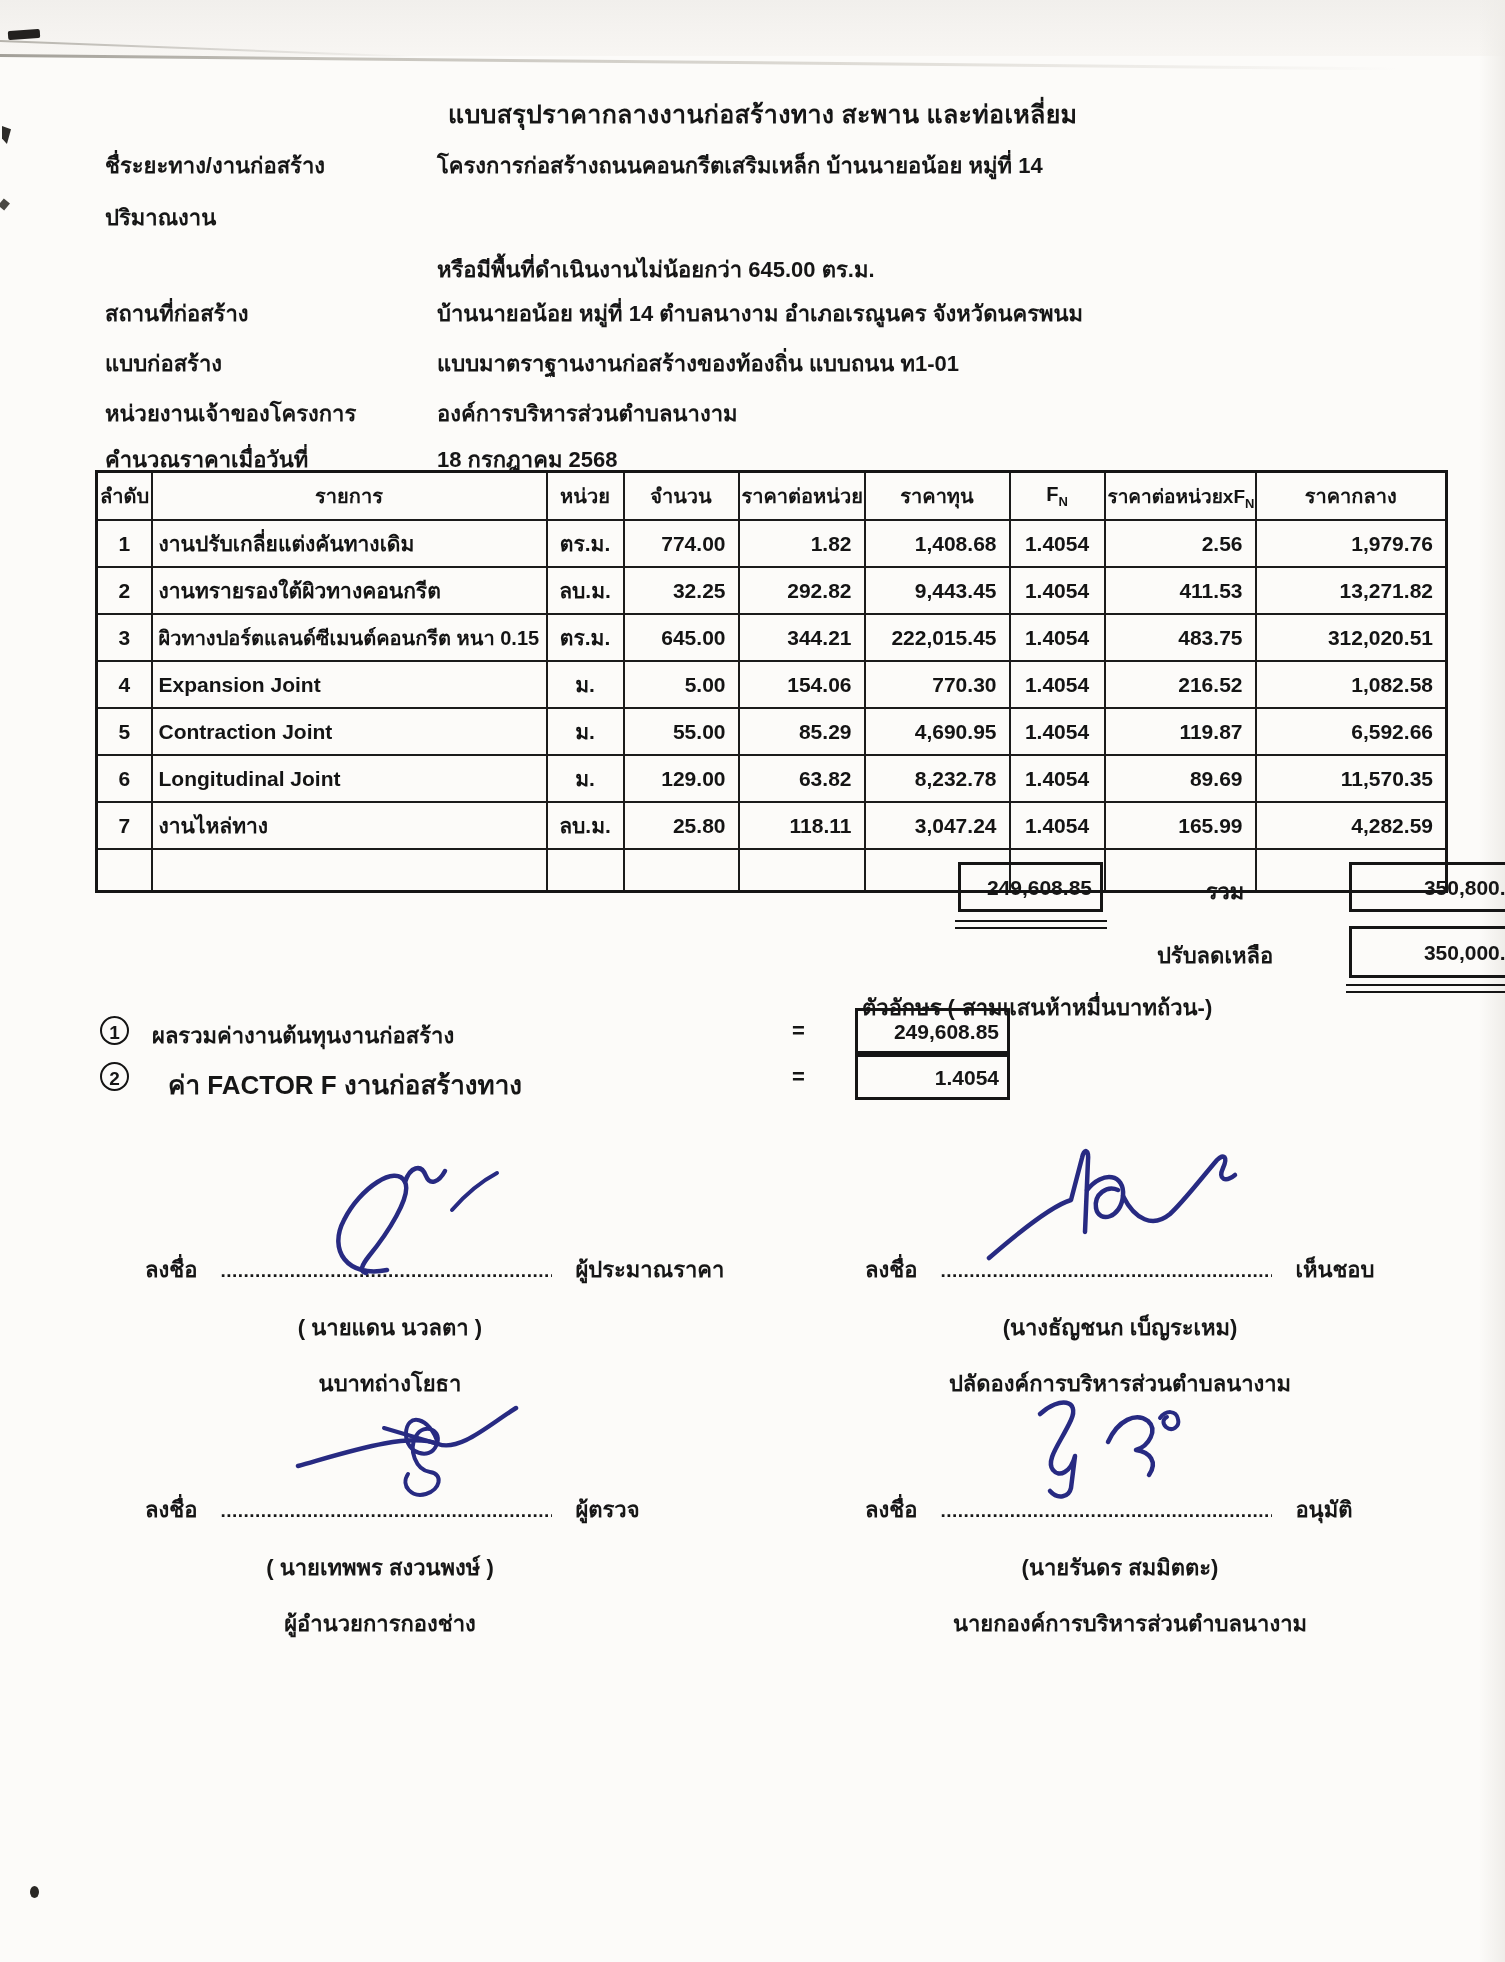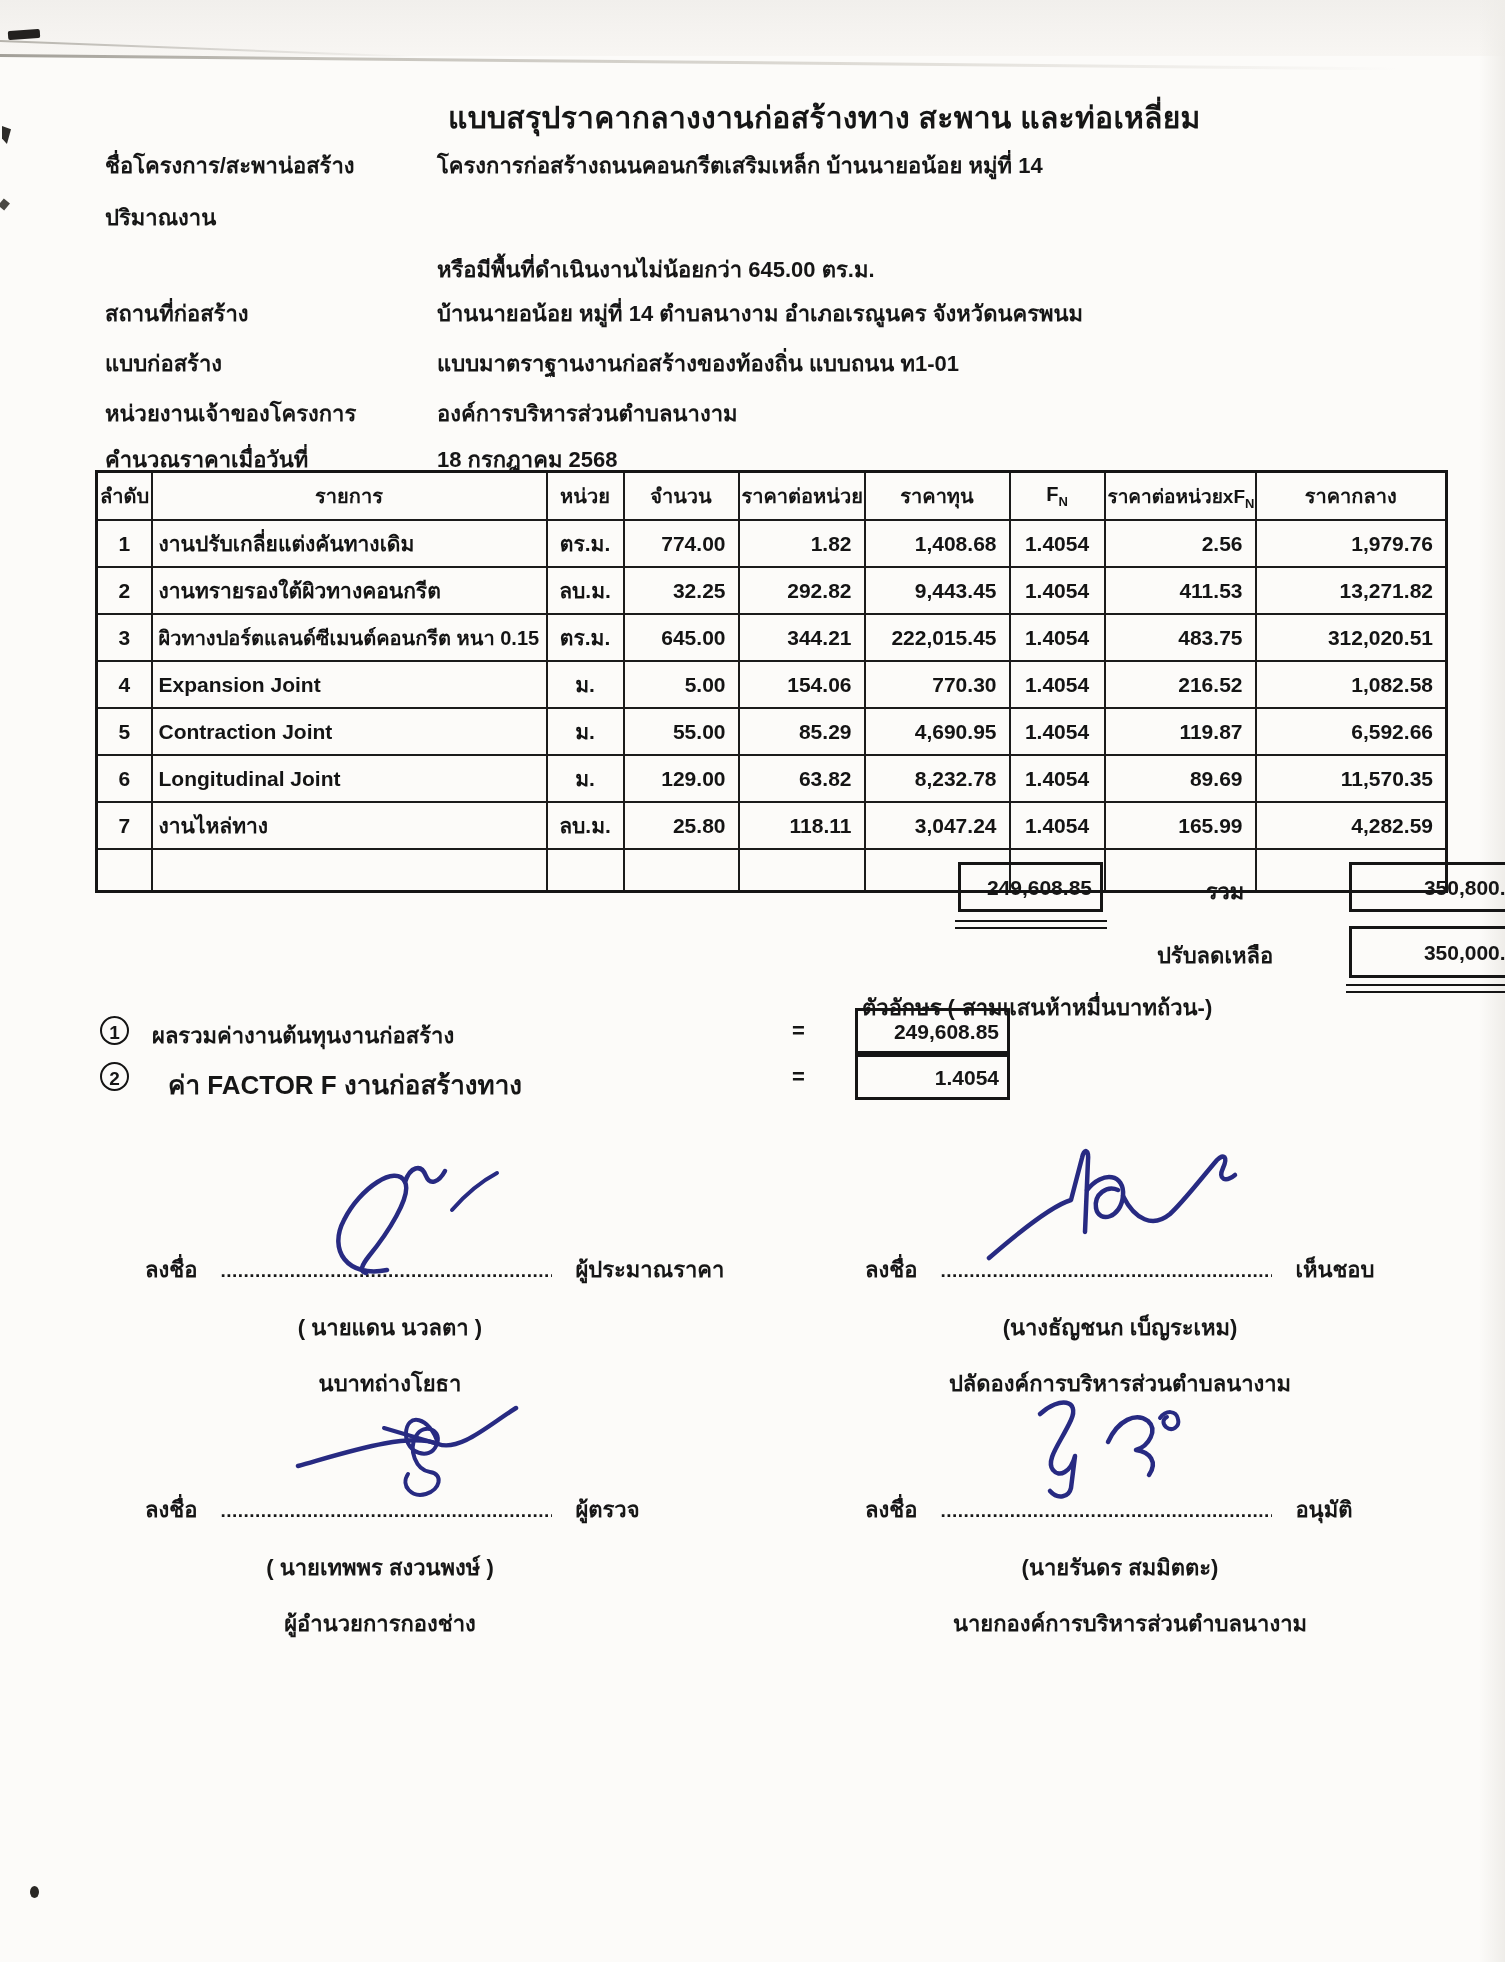--- a/index.html
+++ b/index.html
@@ -24,21 +24,21 @@
     background:linear-gradient(270deg,#efede9, rgba(252,251,249,0));}
   .mark-a{position:absolute;left:8px;top:30px;width:32px;height:9px;background:#23211f;
     border-radius:2px;transform:rotate(-4deg);}
   .mark-b{position:absolute;left:2px;top:126px;width:9px;height:18px;background:#2e2c2a;
     clip-path:polygon(0 0,100% 18%,55% 100%,0 70%);}
   .mark-c{position:absolute;left:0px;top:200px;width:8px;height:9px;background:#4a4843;transform:rotate(40deg);}
   .mark-d{position:absolute;left:30px;top:1886px;width:9px;height:12px;background:#2a2825;border-radius:50%;}
 
   
   .t{position:absolute;white-space:nowrap;font-weight:700;}
-  .title{font-size:30px;letter-spacing:0.3px;}
+  .title{font-size:25px;letter-spacing:0.3px;}
   .lbl{font-size:22px;}
   .val{font-size:22px;}
 
   
   .tbl-wrap{position:absolute;left:95px;top:470px;}
   table.cost{border-collapse:collapse;table-layout:fixed;width:1350px;
     border:3px solid #151515;}
   table.cost td,table.cost th{border:2px solid #1b1b1b;font-weight:700;color:#141414;
     overflow:hidden;white-space:nowrap;}
   table.cost th{height:46px;font-size:20px;text-align:center;vertical-align:middle;padding:0 2px;}
@@ -80,21 +80,21 @@
   <div class="crease"></div>
   <div class="crease2"></div>
   <div class="edge-right"></div>
   <div class="mark-a"></div>
   <div class="mark-b"></div>
   <div class="mark-c"></div>
   <div class="mark-d"></div>
 
   <div class="t title" style="left:448px;top:94px;">แบบสรุปราคากลางงานก่อสร้างทาง  สะพาน  และท่อเหลี่ยม</div>
 
-  <div class="t lbl" style="left:105px;top:148px;">ชื่อโครงการ/สะพาน่อสร้าง</div>
+  <div class="t lbl" style="left:105px;top:148px;">ชื่ระยะทาง/งานก่อสร้าง</div>
   <div class="t val" style="left:437px;top:148px;">โครงการก่อสร้างถนนคอนกรีตเสริมเหล็ก บ้านนายอน้อย  หมู่ที่ 14</div>
 
   <div class="t lbl" style="left:105px;top:200px;">ปริมาณงาน</div>
 
   <div class="t val" style="left:437px;top:252px;">หรือมีพื้นที่ดำเนินงานไม่น้อยกว่า  645.00  ตร.ม.</div>
 
   <div class="t lbl" style="left:105px;top:296px;">สถานที่ก่อสร้าง</div>
   <div class="t val" style="left:437px;top:296px;">บ้านนายอน้อย  หมู่ที่ 14  ตำบลนางาม  อำเภอเรณูนคร  จังหวัดนครพนม</div>
 
   <div class="t lbl" style="left:105px;top:346px;">แบบก่อสร้าง</div>

